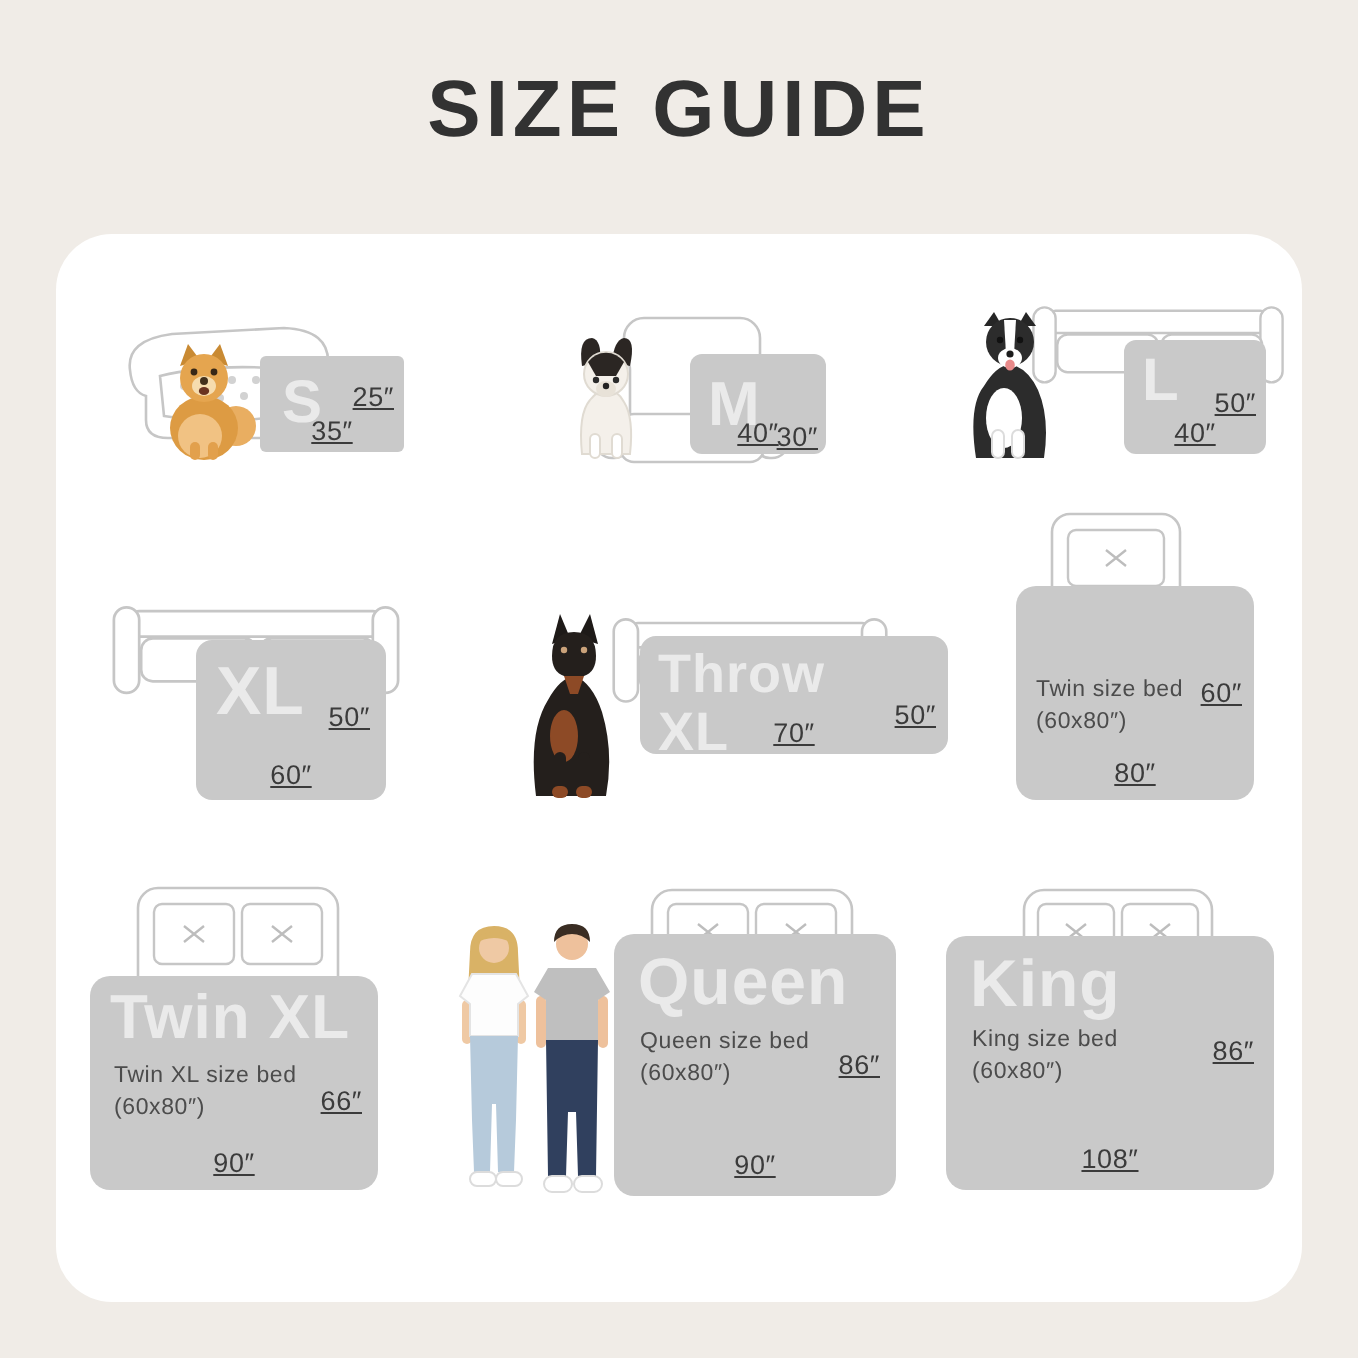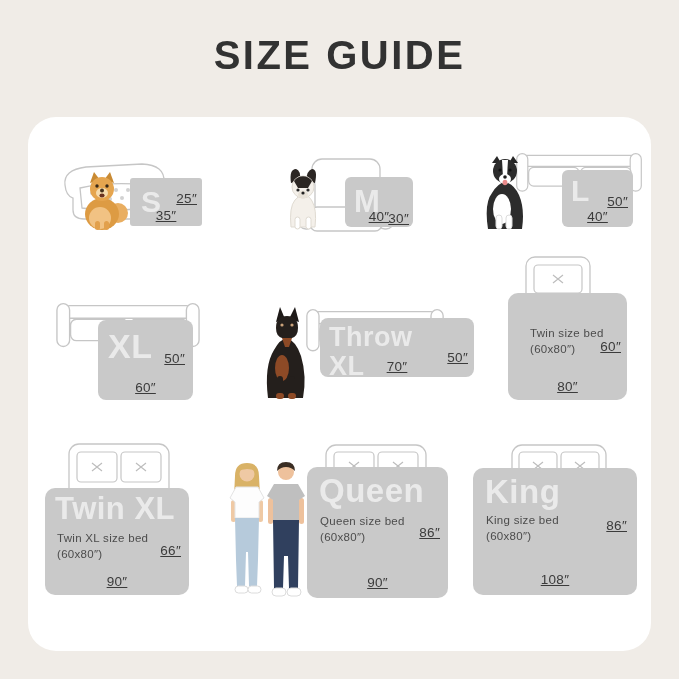--- a/index.html
+++ b/index.html
@@ -52,21 +52,21 @@
   #panel-xl{left:70px;top:203px;width:95px;height:80px;border-radius:8px;}
   #panel-xl .size-big{left:10px;top:8px;font-size:34px;}
   #panel-xl .dim-h{right:8px;top:31px;}
   #panel-xl .dim-w{bottom:5px;}
   #panel-throw-xl{left:292px;top:201px;width:110px;height:59px;border-radius:8px;padding-left:44px;}
   #panel-throw-xl .size-big{left:9px;top:5px;font-size:27px;width:96px;}
   #panel-throw-xl .dim-h{right:6px;top:32px;}
   #panel-throw-xl .dim-w{bottom:3px;}
   #panel-twin{left:480px;top:176px;width:119px;height:107px;border-radius:10px;}
   #panel-twin .size-big{left:10px;top:6px;font-size:31px;}
-  #panel-twin .bed-label{left:10px;top:32px;margin-left:12px;}
+  #panel-twin .bed-label{left:10px;top:44px;}
   #panel-twin .dim-h{right:6px;top:46px;}
   #panel-twin .dim-w{bottom:6px;}
   #panel-twin-xl{left:17px;top:371px;width:144px;height:107px;border-radius:10px;}
   #panel-twin-xl .size-big{left:10px;top:4px;font-size:31px;}
   #panel-twin-xl .bed-label{left:12px;top:42px;}
   #panel-twin-xl .dim-h{right:8px;top:55px;}
   #panel-twin-xl .dim-w{bottom:6px;}
   #panel-queen{left:279px;top:350px;width:141px;height:131px;border-radius:10px;}
   #panel-queen .size-big{left:12px;top:6px;font-size:33px;}
   #panel-queen .bed-label{left:13px;top:46px;}

